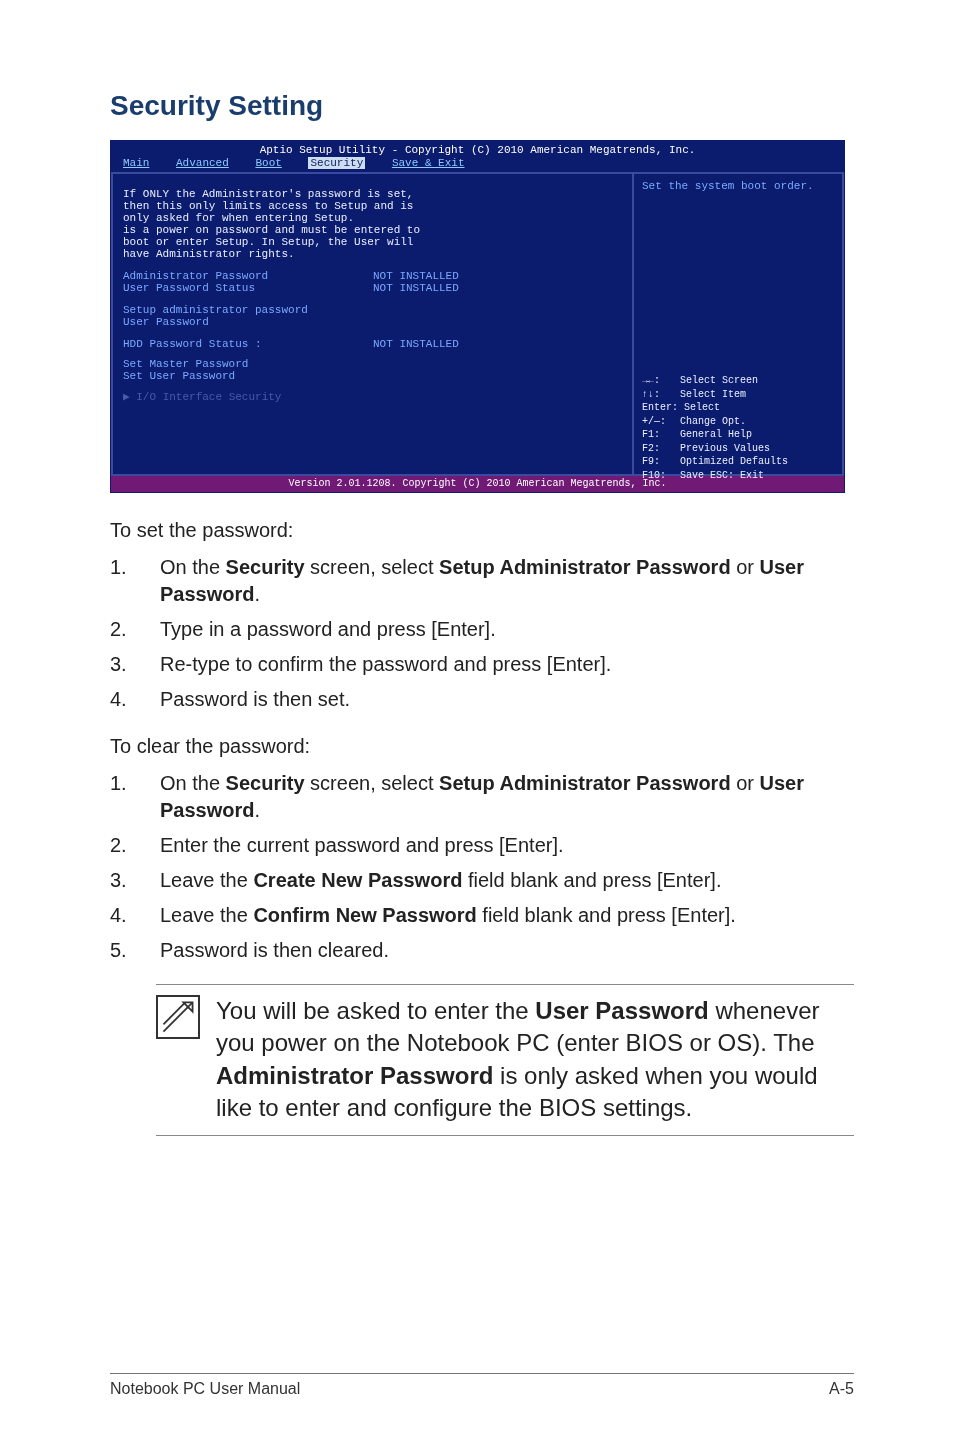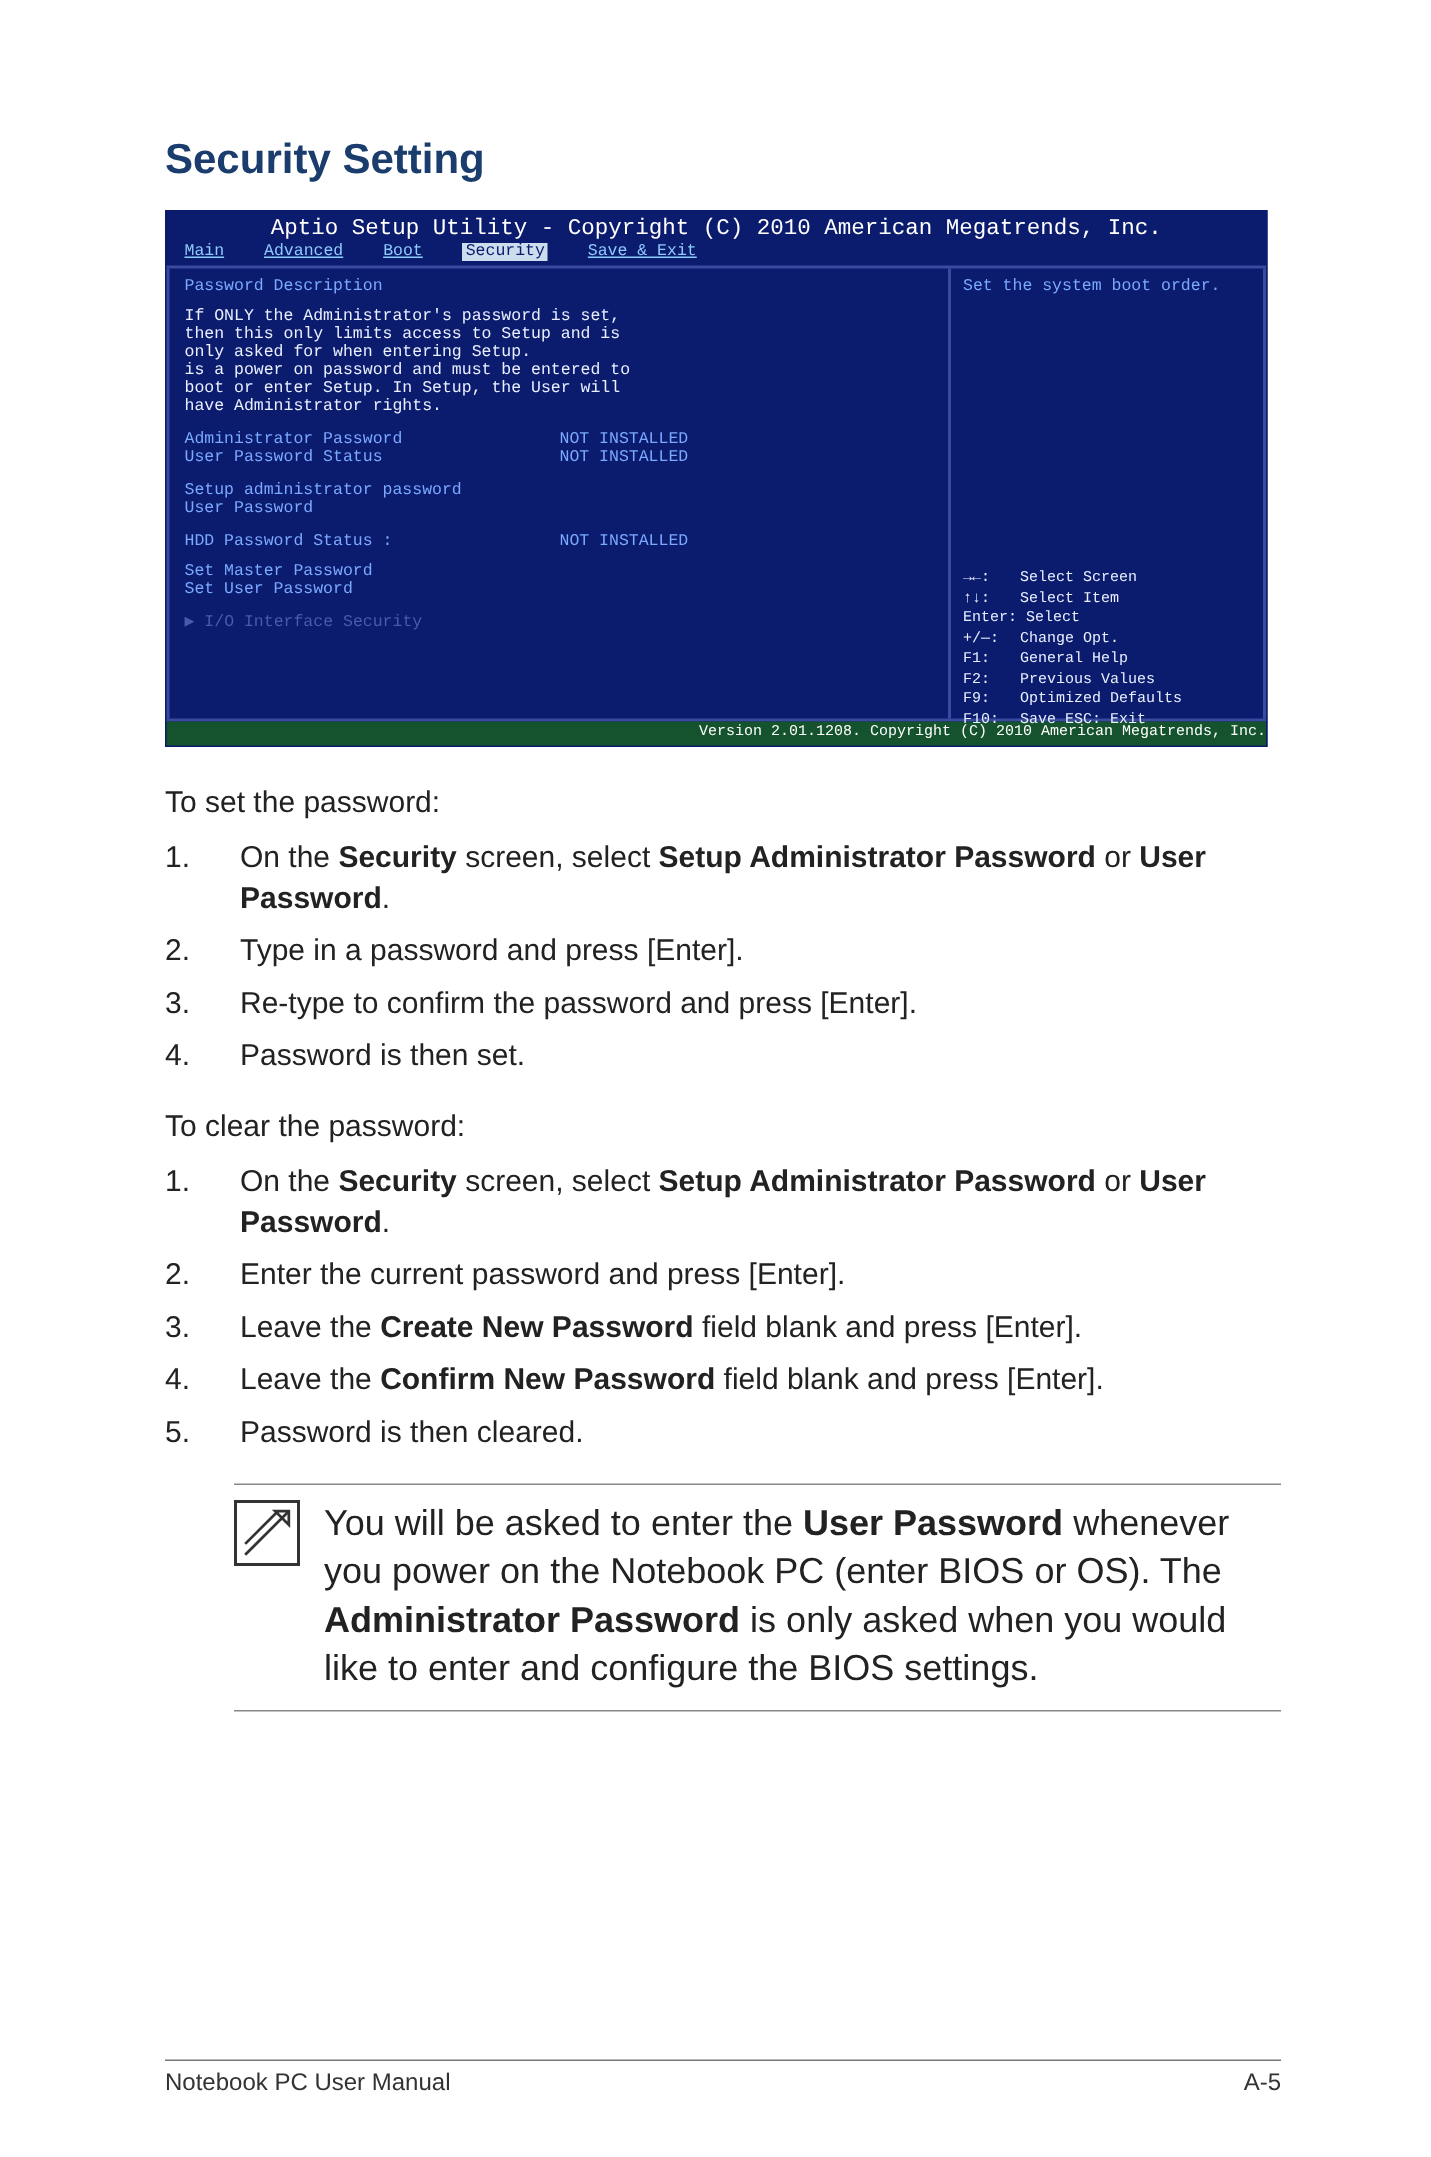--- a/index.html
+++ b/index.html
@@ -24,21 +24,21 @@
     background: #0b1b6d;
     color: #c9d9ff;
     font-family: "Courier New", monospace;
     font-size: 11px;
     border: 1px solid #0b1b6d;
   }
   .bios-header {
     text-align: center;
     color: #fff;
     padding: 3px 0 0 0;
-    font-size: 15px;
+    font-size: 11px;
   }
   .bios-tabs {
     padding: 1px 12px 3px 12px;
     font-size: 11px;
   }
   .bios-tabs span { color: #8ecbff; margin-right: 20px; text-decoration: underline; }
   .bios-tabs .active { background: #cde; color: #0b1b6d; text-decoration: none; padding: 0 2px; }
   .bios-body {
     display: flex;
     border-top: 2px solid #3a4aa0;
@@ -70,23 +70,23 @@
     position: absolute;
     top: 200px;
     left: 8px;
     right: 8px;
     font-size: 10px;
     color: #e9efff;
     line-height: 1.35;
   }
   .bios-help .lbl { display: inline-block; width: 38px; }
   .bios-footer {
-    background: #14532d;
+    background: #701a75;
     color: #fff;
-    text-align: right;
+    text-align: center;
     font-size: 10px;
     padding: 2px 0 3px 0;
   }
 
   
   .doc { margin-top: 24px; font-size: 20px; line-height: 1.35; }
   .doc p { margin: 10px 0; }
   .doc ol { list-style: none; margin: 6px 0 20px 0; }
   .doc ol li { display: flex; margin: 8px 0; }
   .doc ol li .num { width: 50px; flex-shrink: 0; }
@@ -133,21 +133,20 @@
   <div class="bios-header">Aptio Setup Utility - Copyright (C) 2010 American Megatrends, Inc.</div>
   <div class="bios-tabs">
     <span>Main</span>
     <span>Advanced</span>
     <span>Boot</span>
     <span class="active">Security</span>
     <span>Save &amp; Exit</span>
   </div>
   <div class="bios-body">
     <div class="bios-left">
-      <div class="blue">Password Description</div>
       <div style="height:8px"></div>
       <div class="white">If ONLY the Administrator's password is set,</div>
       <div class="white">then this only limits access to Setup and is</div>
       <div class="white">only asked for when entering Setup.</div>
       <div class="white">is a power on password and must be entered to</div>
       <div class="white">boot or enter Setup. In Setup, the User will</div>
       <div class="white">have Administrator rights.</div>
       <div style="height:10px"></div>
       <div class="bios-row">
         <div class="col1 blue">Administrator Password</div>

